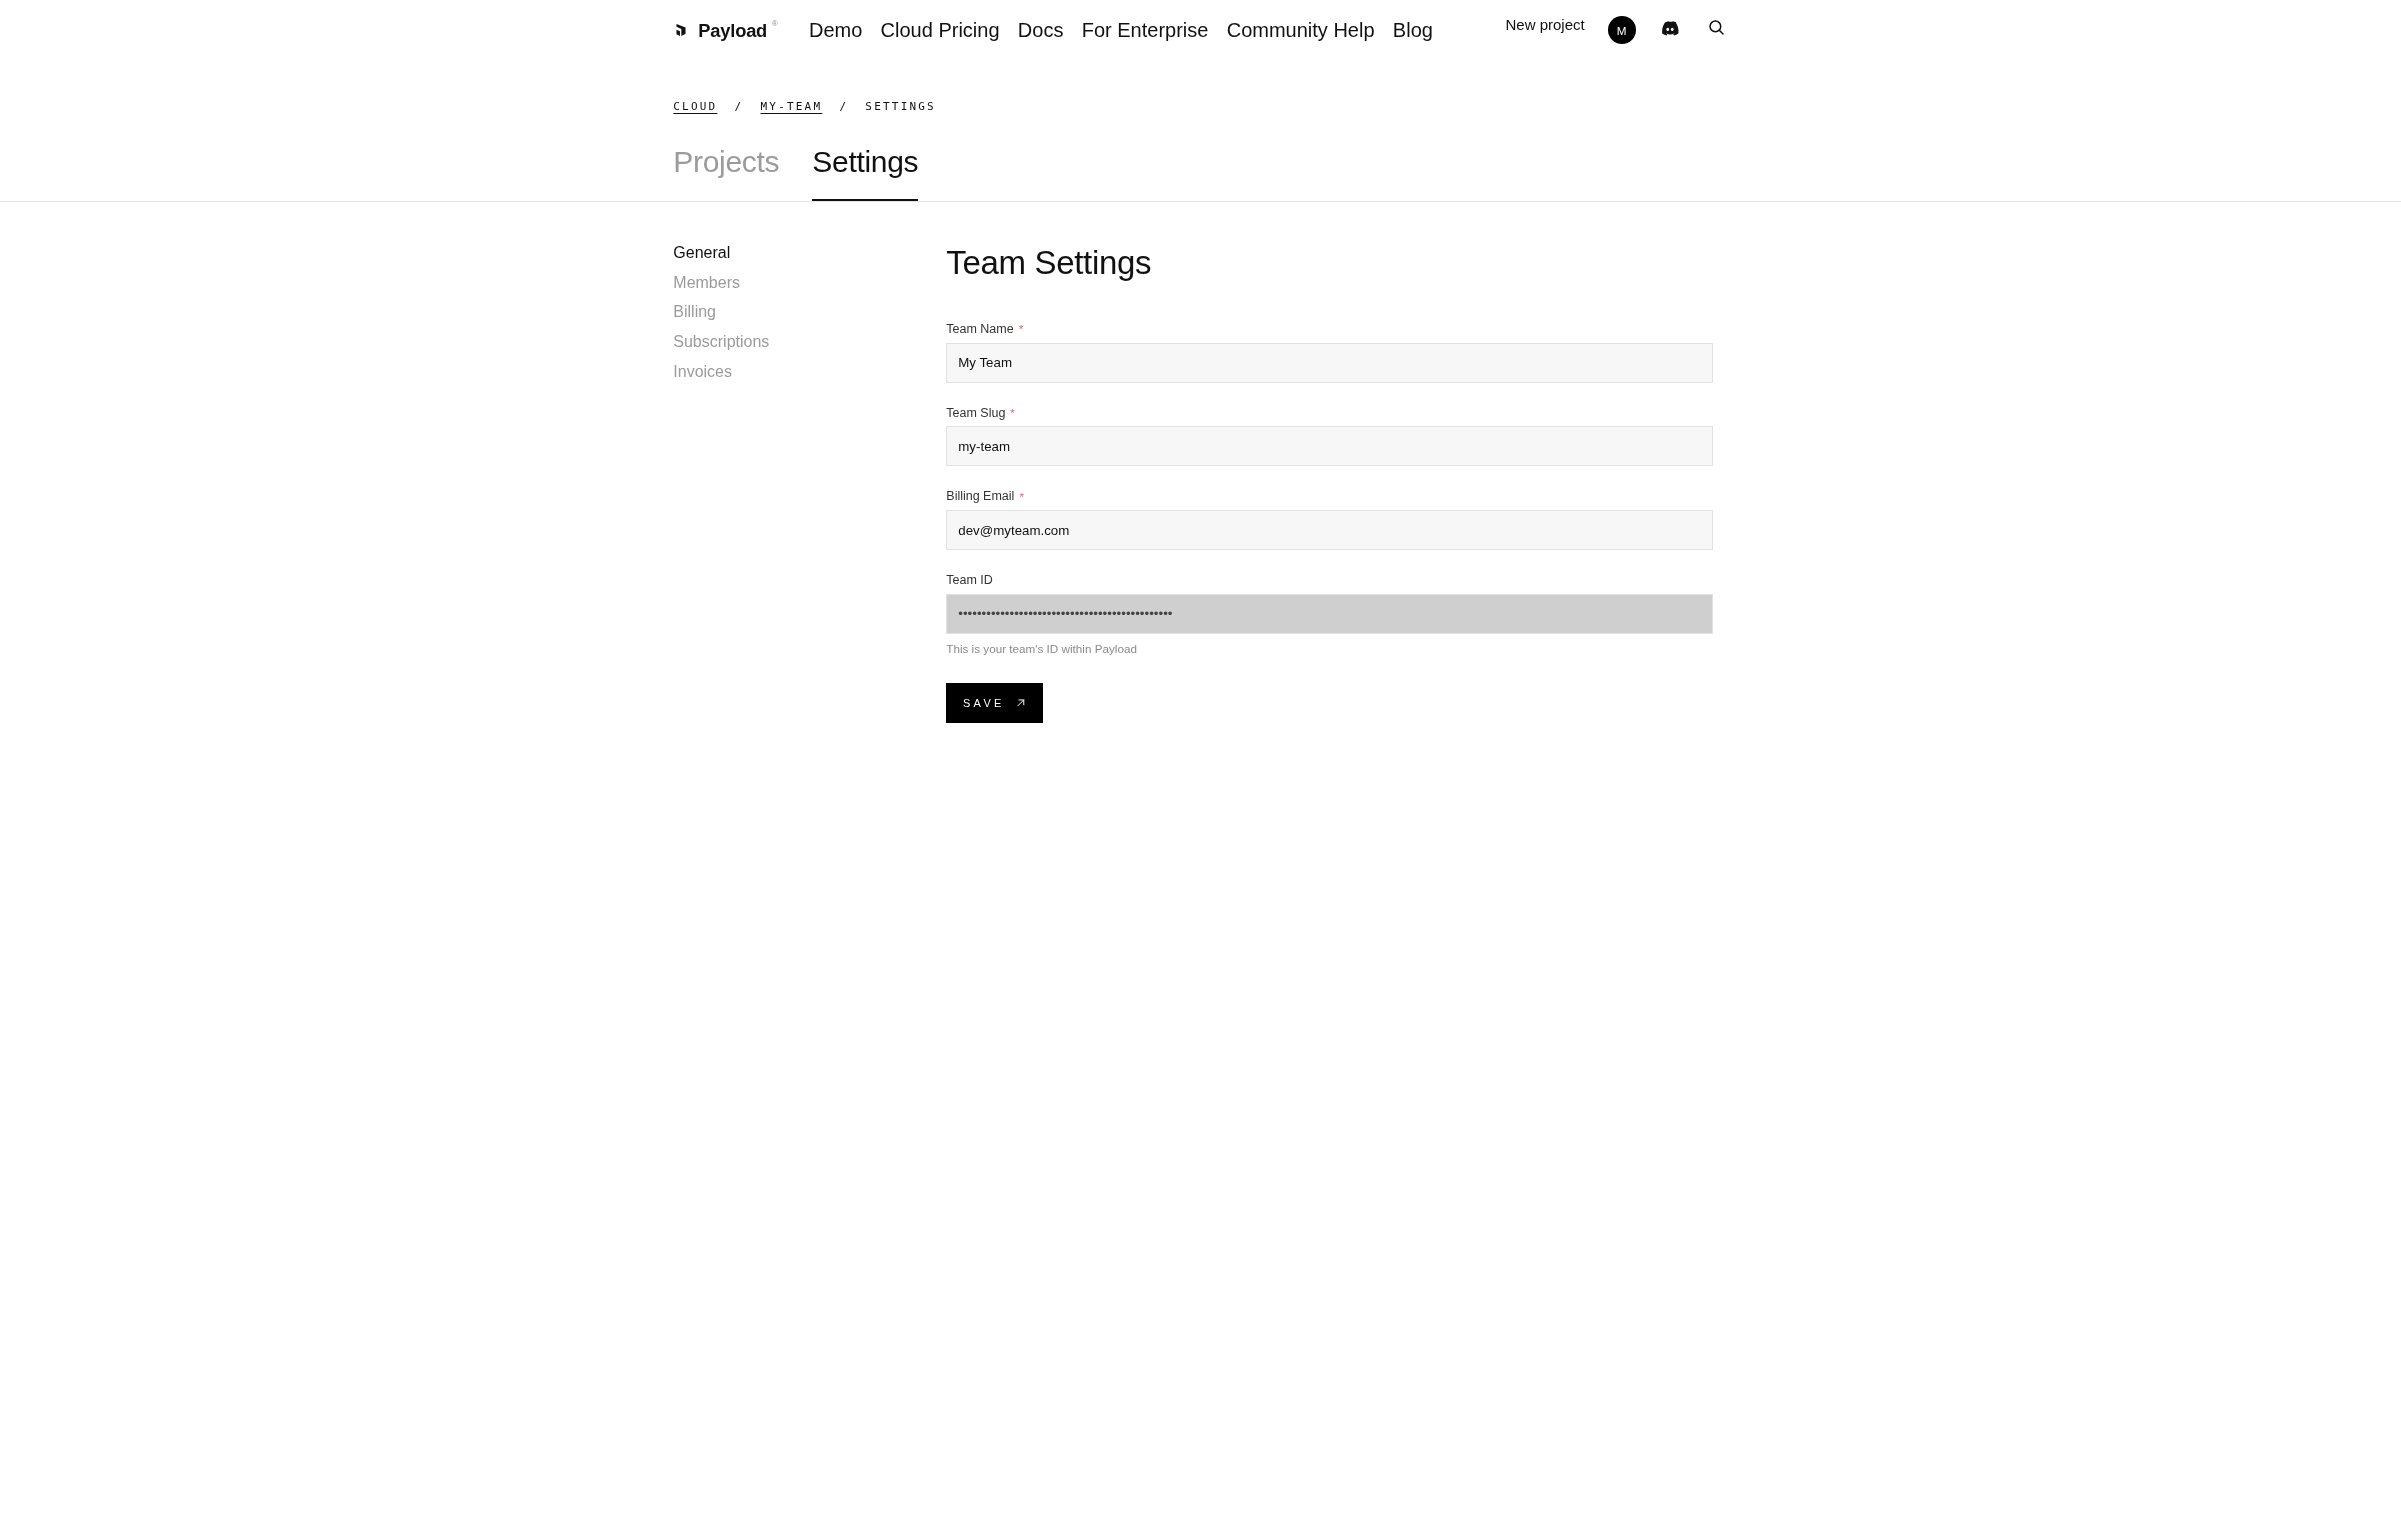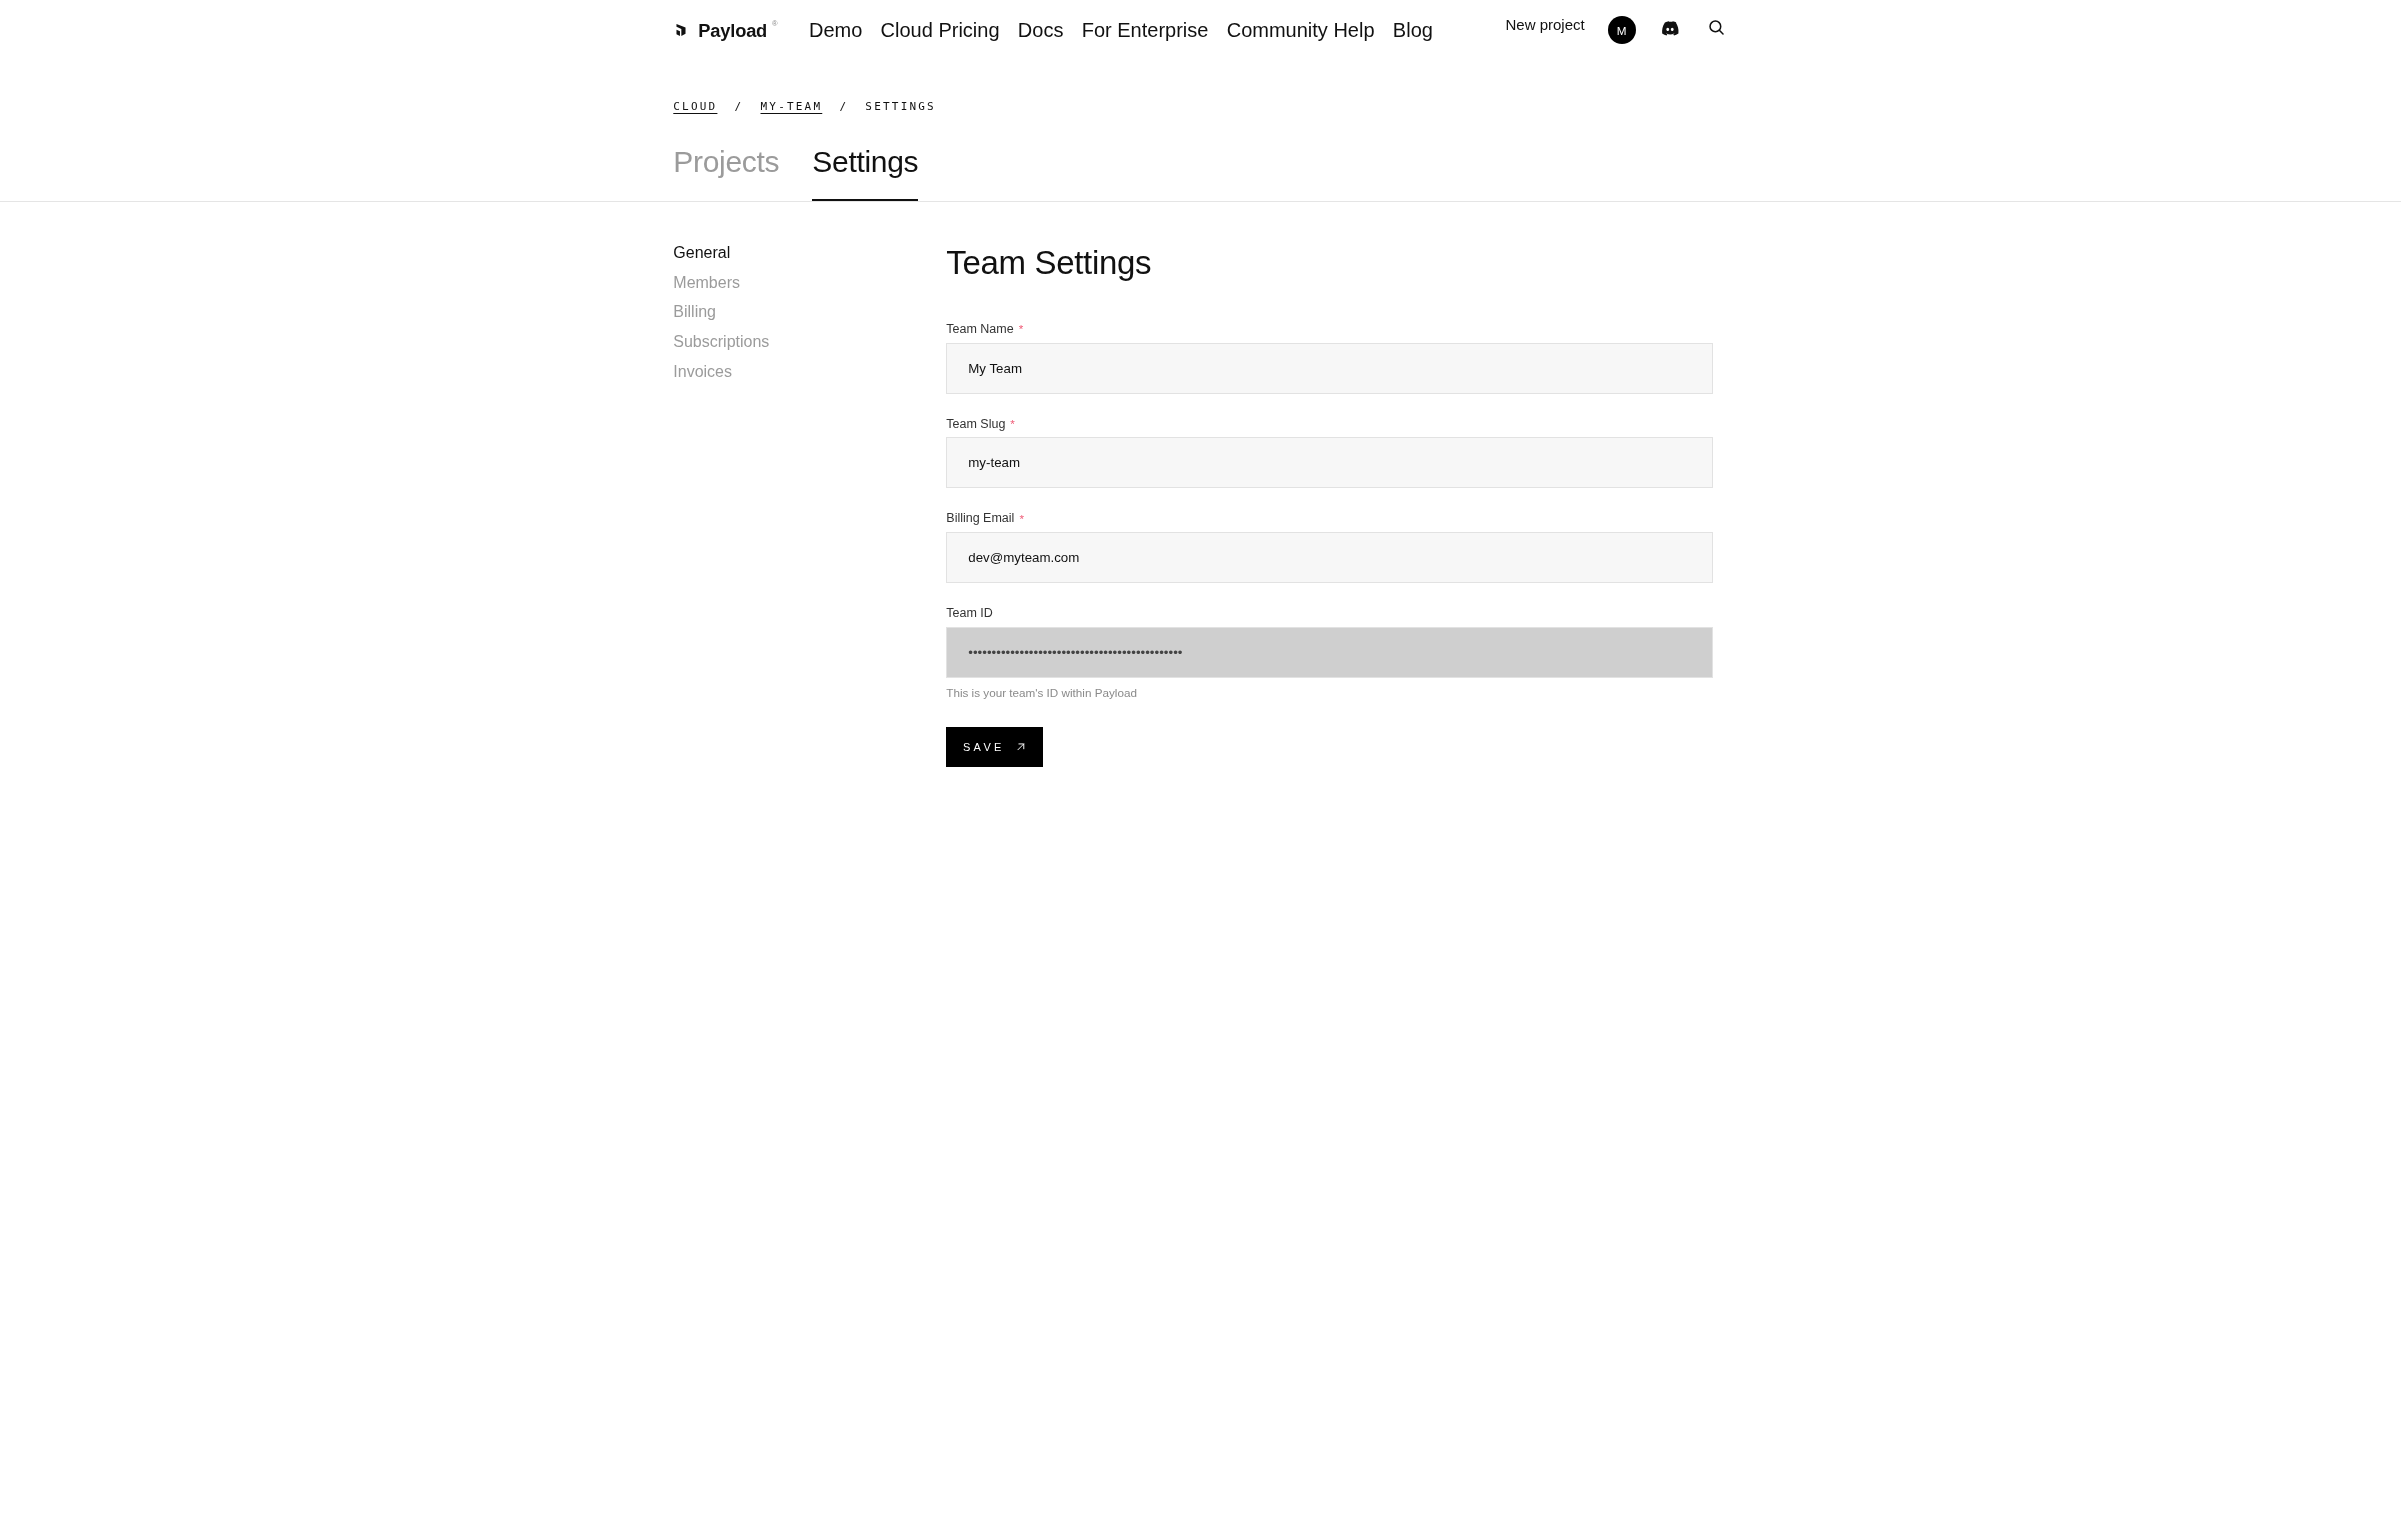--- a/index.html
+++ b/index.html
@@ -72,24 +72,24 @@
   .sidenav a.active{color:#111}
 
   .content{max-width:767px}
   h1.page-title{font-size:33px;font-weight:500;letter-spacing:-0.01em;margin:0 0 40px}
 
   .field{margin-bottom:23px}
   .label{font-size:12.5px;color:#333;margin-bottom:6.7px;display:flex;align-items:center;gap:5px}
   .req{color:var(--required);font-size:11.7px;line-height:1}
   .input{
     width:100%;
-    height:51px;
+    height:40px;
     border:0.8px solid var(--field-border);
     background:var(--field-bg);
-    padding:0 21px;
+    padding:0 11px;
     font-size:13.3px;
     color:#111;
     outline:none;
   }
   .input[disabled]{background:var(--field-disabled-bg);color:#444}
   .hint{font-size:11.7px;color:#8a8a8a;margin-top:8.3px}
 
   .save-btn{
     display:inline-flex;align-items:center;gap:10px;
     background:#000;color:#fff;border:0;

